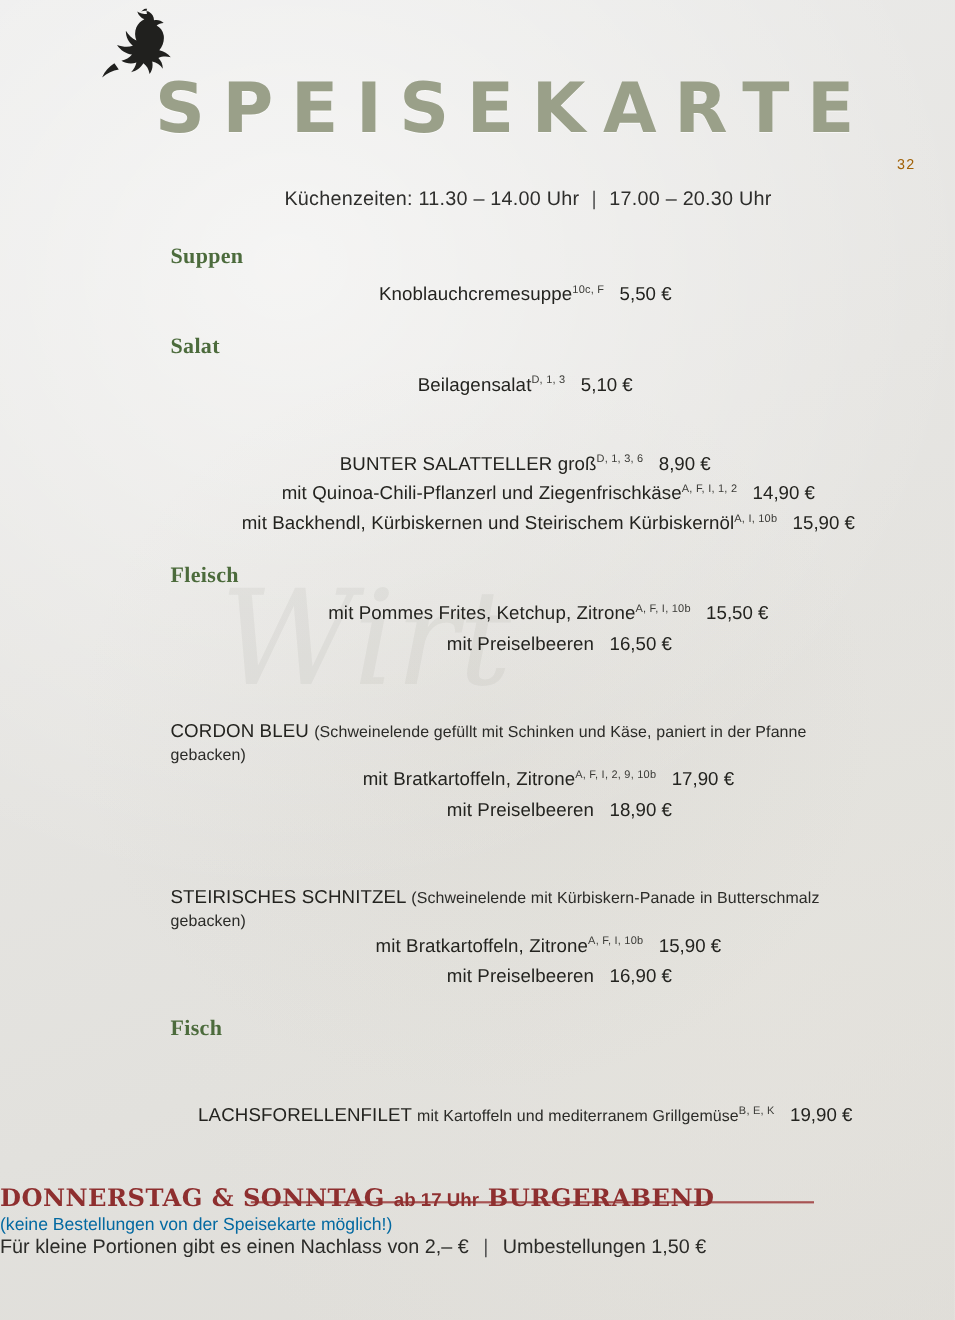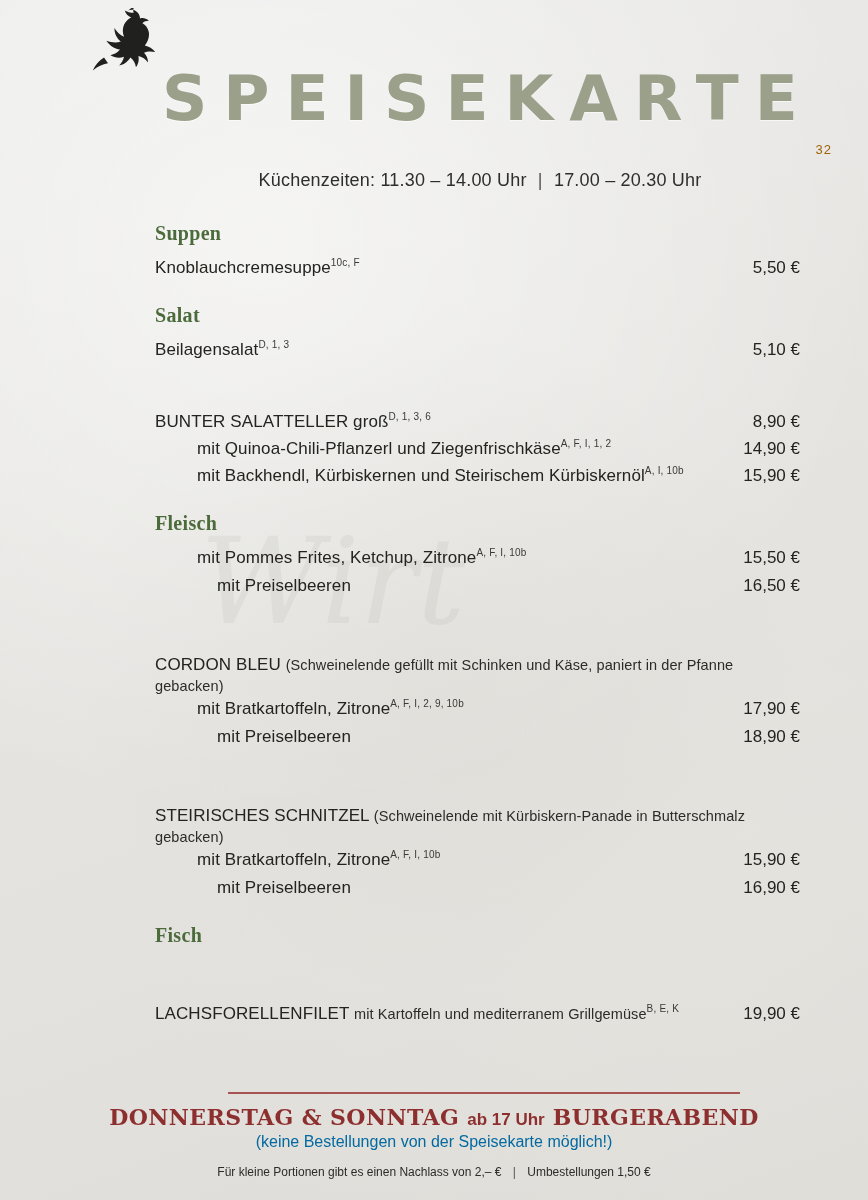--- a/index.html
+++ b/index.html
@@ -40,21 +40,21 @@
   .eagle {
     position: absolute;
     left: 88px;
     top: 8px;
     width: 80px;
     height: 80px;
     color: #20201e;
   }
   .title {
     position: absolute;
-    left: 162px;
+    left: 141px;
     top: 62px;
     width: 680px;
     font-family: "DejaVu Sans", sans-serif;
     font-weight: bold;
     font-size: 63px;
     letter-spacing: 16px;
     color: #9aa089;
     text-shadow: 0 1px 0 rgba(255,255,255,0.6);
     white-space: nowrap;
   }
@@ -86,21 +86,21 @@
     margin: 0 0 12px 0;
     letter-spacing: 0.3px;
     font-family: Liberation Serif, serif;
   }
   .section {
     margin-bottom: 26px;
   }
   .row {
     display: flex;
     align-items: baseline;
-    justify-content: space-between;
+    justify-content: center;
     margin-bottom: 6px;
     line-height: 1.25;
   }
   .row .name {
     font-size: 17px;
     color: #23231f;
     letter-spacing: 0.1px;
   }
   .row .price {
     font-size: 17px;
@@ -127,22 +127,22 @@
     font-size: 17px;
     letter-spacing: 0.4px;
     margin-top: 44px;
   }
   .spacer-sm { height: 8px; }
   
   .footer {
     position: absolute;
     left: 0;
     right: 0;
-    top: 1092px;
-    text-align: center;
+    top: 1064px;
+    text-align: left;
   }
   .footer-rule {
     position: absolute;
     left: 228px;
     top: 1092px;
     width: 512px;
     height: 2px;
     background: #9c3b3b;
     opacity: .85;
   }
@@ -159,23 +159,23 @@
     font-family: "Liberation Sans", sans-serif;
     font-weight: bold;
     letter-spacing: 0;
   }
   .burger-sub {
     font-size: 16px;
     color: #0369a1;
     margin-top: 3px;
   }
   .footer-note {
-    font-size: 12px;
+    font-size: 18px;
     color: #2b2b28;
-    margin-top: 14px;
+    margin-top: 0;
   }
   .footer-note .divider {
     padding: 0 8px;
     color: #555;
   }
   
   .watermark {
     position: absolute;
     left: 200px;
     top: 512px;

